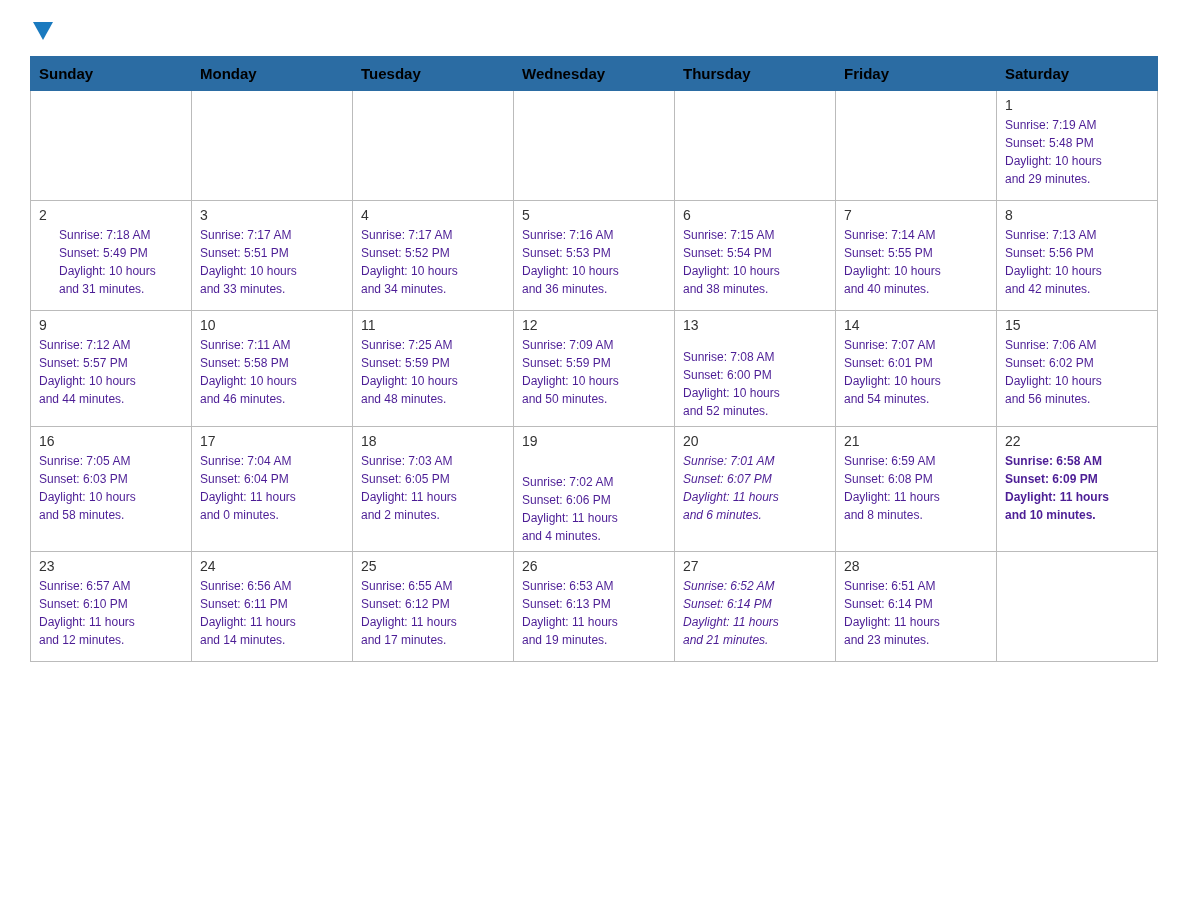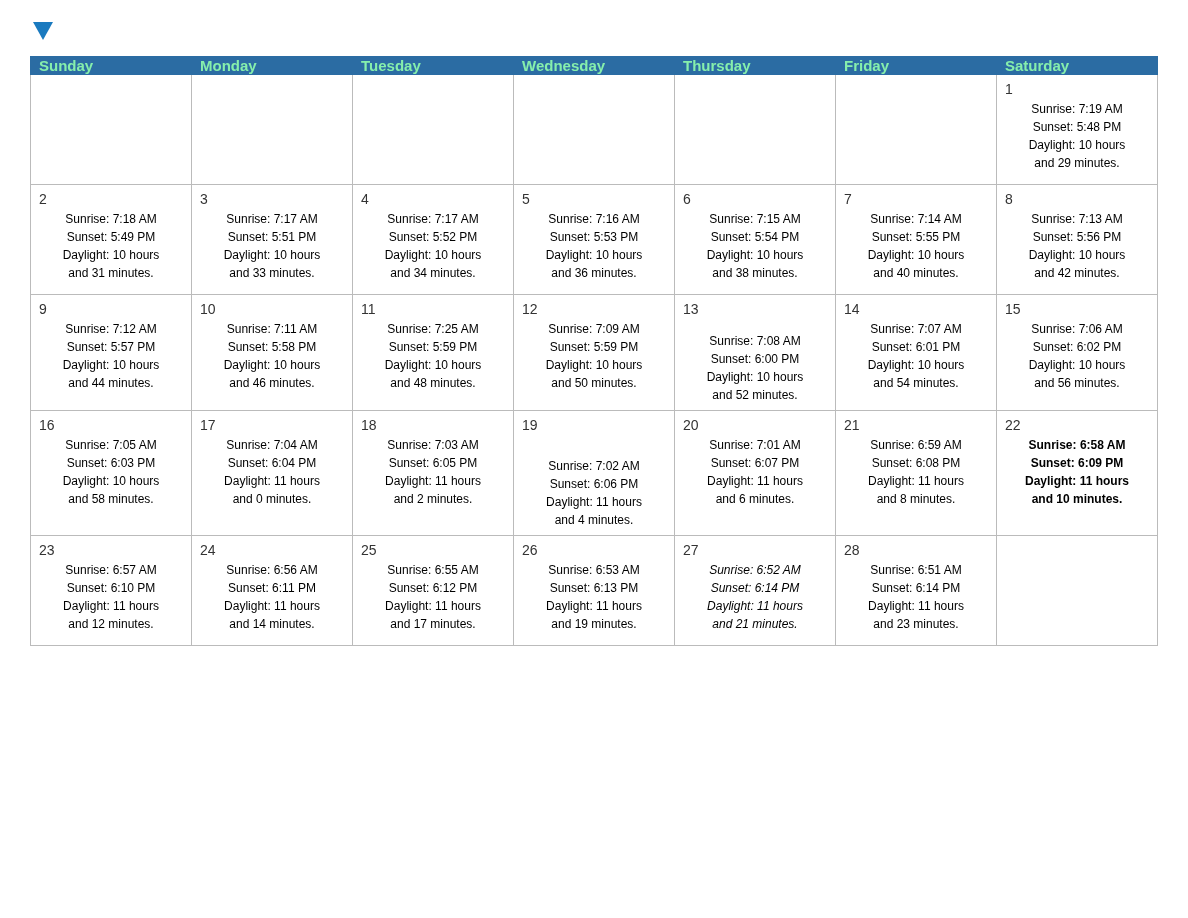--- a/index.html
+++ b/index.html
@@ -57,22 +57,22 @@
       color: #444;
       margin-top: 4px;
     }
     table {
       width: 100%;
       border-collapse: collapse;
       table-layout: fixed;
     }
     thead th {
       background-color: #2b6ca3;
-      color: #86efac;
-      padding: 0 8px;
+      color: #000000;
+      padding: 8px 8px;
       font-size: 15px;
       font-weight: bold;
       text-align: left;
       border: 1px solid #2b6ca3;
     }
     tbody td {
       border: 1px solid #bbb;
       vertical-align: top;
       padding: 6px 8px;
       font-size: 12.5px;
@@ -84,23 +84,22 @@
     }
     .day-num {
       font-size: 14px;
       font-weight: normal;
       color: #333;
       display: block;
       margin-bottom: 3px;
     }
     .day-info {
       font-size: 12px;
-      color: #000000;
+      color: #4c1d95;
       line-height: 1.5;
-      text-align: center;
     }
     .empty-cell {
       background: #fff;
     }
   </style>
 </head>
 <body>
 
 <div class="header">
   <div class="logo">
@@ -140,21 +139,21 @@
           <span class="day-num">1</span>
           <div class="day-info" style="white-space: pre-line;">Sunrise: 7:19 AM
 Sunset: 5:48 PM
 Daylight: 10 hours
 and 29 minutes.</div>
         </td>
       </tr>
       <tr>
         <td>
           <span class="day-num">2</span>
-          <div class="day-info" style="white-space: pre-line;">Sunrise: 7:18 AM
+          <div class="day-info" style="white-space: pre-line; margin-left: 20px;">Sunrise: 7:18 AM
 Sunset: 5:49 PM
 Daylight: 10 hours
 and 31 minutes.</div>
         </td>
         <td>
           <span class="day-num">3</span>
           <div class="day-info" style="white-space: pre-line;">Sunrise: 7:17 AM
 Sunset: 5:51 PM
 Daylight: 10 hours
 and 33 minutes.</div>
@@ -270,21 +269,21 @@
         </td>
         <td>
           <span class="day-num">19</span>
           <div class="day-info" style="white-space: pre-line; margin-top: 24px;">Sunrise: 7:02 AM
 Sunset: 6:06 PM
 Daylight: 11 hours
 and 4 minutes.</div>
         </td>
         <td>
           <span class="day-num">20</span>
-          <div class="day-info" style="white-space: pre-line;">Sunrise: 7:01 AM
+          <div class="day-info" style="white-space: pre-line; font-style: italic;">Sunrise: 7:01 AM
 Sunset: 6:07 PM
 Daylight: 11 hours
 and 6 minutes.</div>
         </td>
         <td>
           <span class="day-num">21</span>
           <div class="day-info" style="white-space: pre-line;">Sunrise: 6:59 AM
 Sunset: 6:08 PM
 Daylight: 11 hours
 and 8 minutes.</div>

